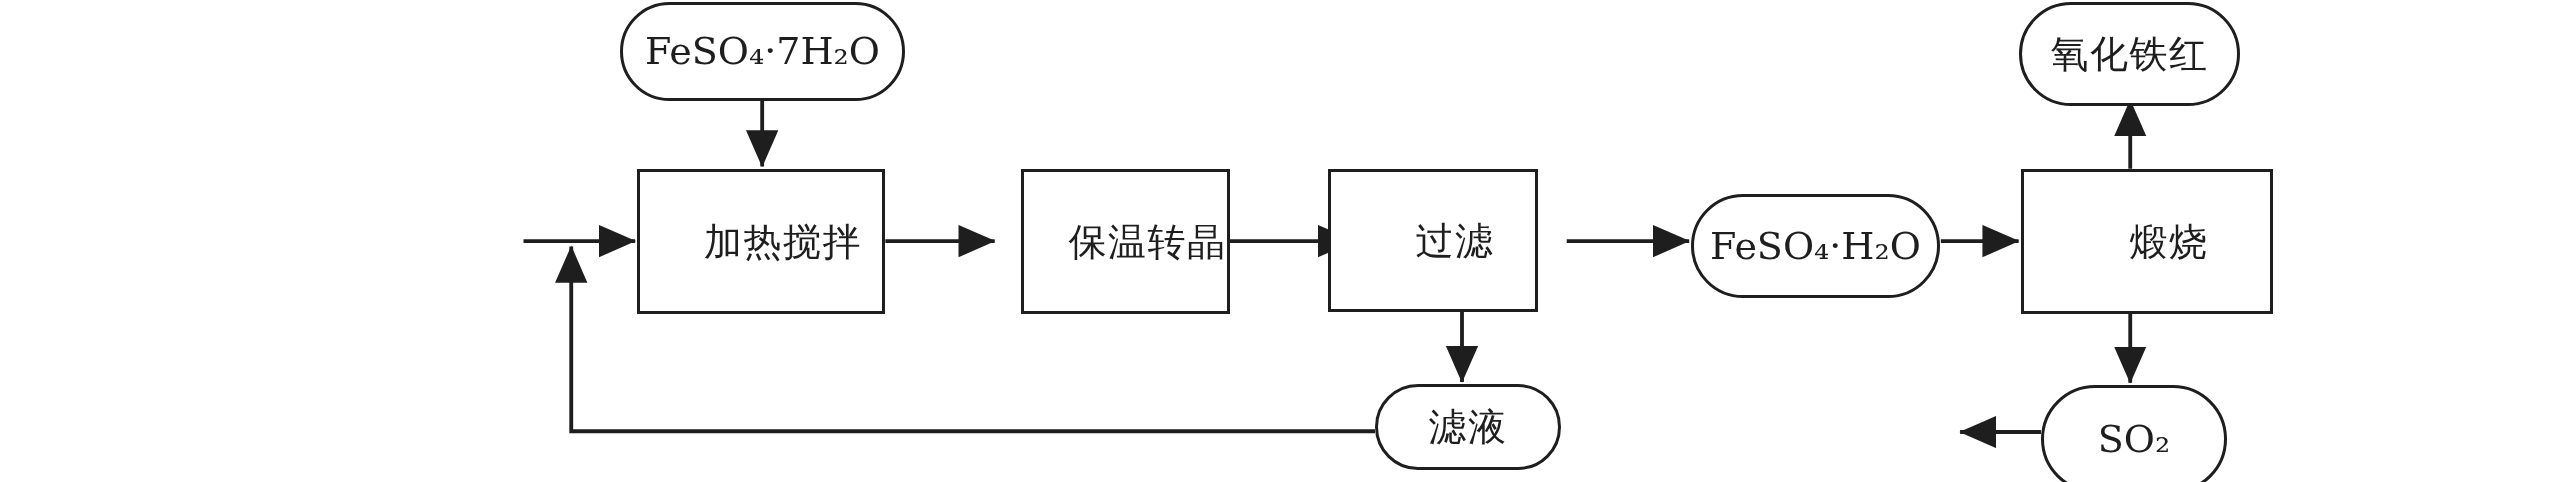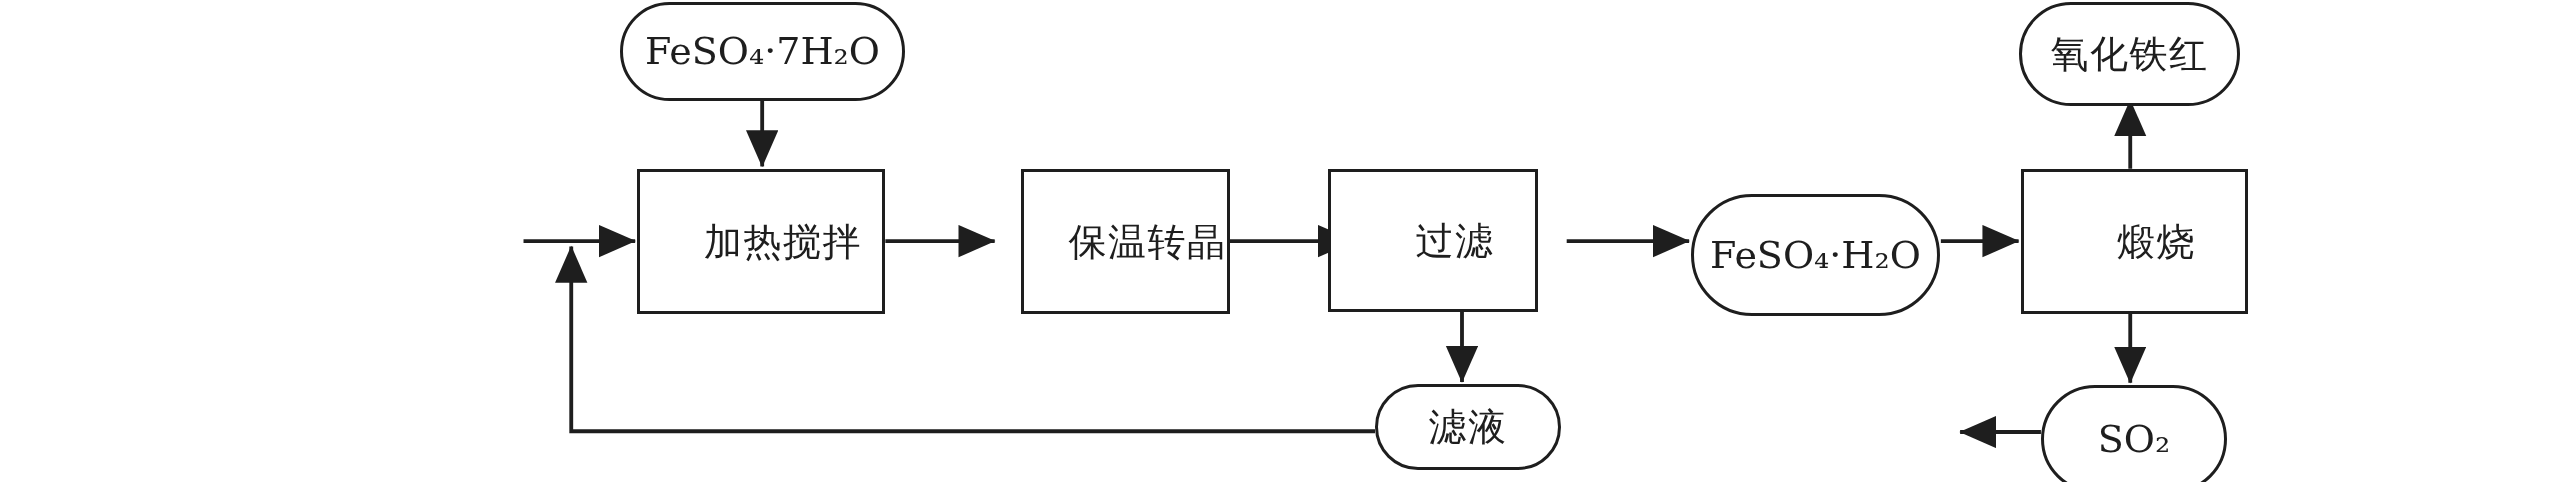--- a/index.html
+++ b/index.html
@@ -39,22 +39,22 @@
   .node.stadium { border-radius: 769px; }
   .node.rect { border-radius: 0; padding-left: 44px; }
   .node.formula { letter-spacing: 0; }
 
   
   #n-feso4-7h2o   { left: 620px;  top: 1.5px;   width: 285px; height: 99px; }
   #n-waste-acid   { left: 336px;  top: 192px; width: 187px; height: 96px; }
   #n-heat-stir    { left: 637px;  top: 169px; width: 248px; height: 145px; }
   #n-insulate     { left: 997px; top: 169px; width: 209px; height: 145px; margin-left: 24px; }
   #n-filter       { left: 1300px; top: 169px; width: 210px; height: 143px; margin-left: 28px; }
-  #n-feso4-h2o    { left: 1691px; top: 194px; width: 249px; height: 122px; }
-  #n-calcine      { left: 2021px; top: 169px; width: 227px; height: 145px; }
+  #n-feso4-h2o    { left: 1691px; top: 194px; width: 249px; height: 104px; }
+  #n-calcine      { left: 2021px; top: 169px; width: 252px; height: 145px; }
   #n-iron-oxide   { left: 2019px; top: 2.3px;   width: 221px; height: 104px; }
   #n-filtrate     { left: 1375px; top: 384px; width: 186px; height: 86px; }
   #n-so2          { left: 2041px; top: 385px; width: 186px; height: 108px; }
   #n-sulfuric     { left: 1772px; top: 385px; width: 186px; height: 96px; }
 </style>
 </head>
 <body>
 
 <div class="canvas">
 

